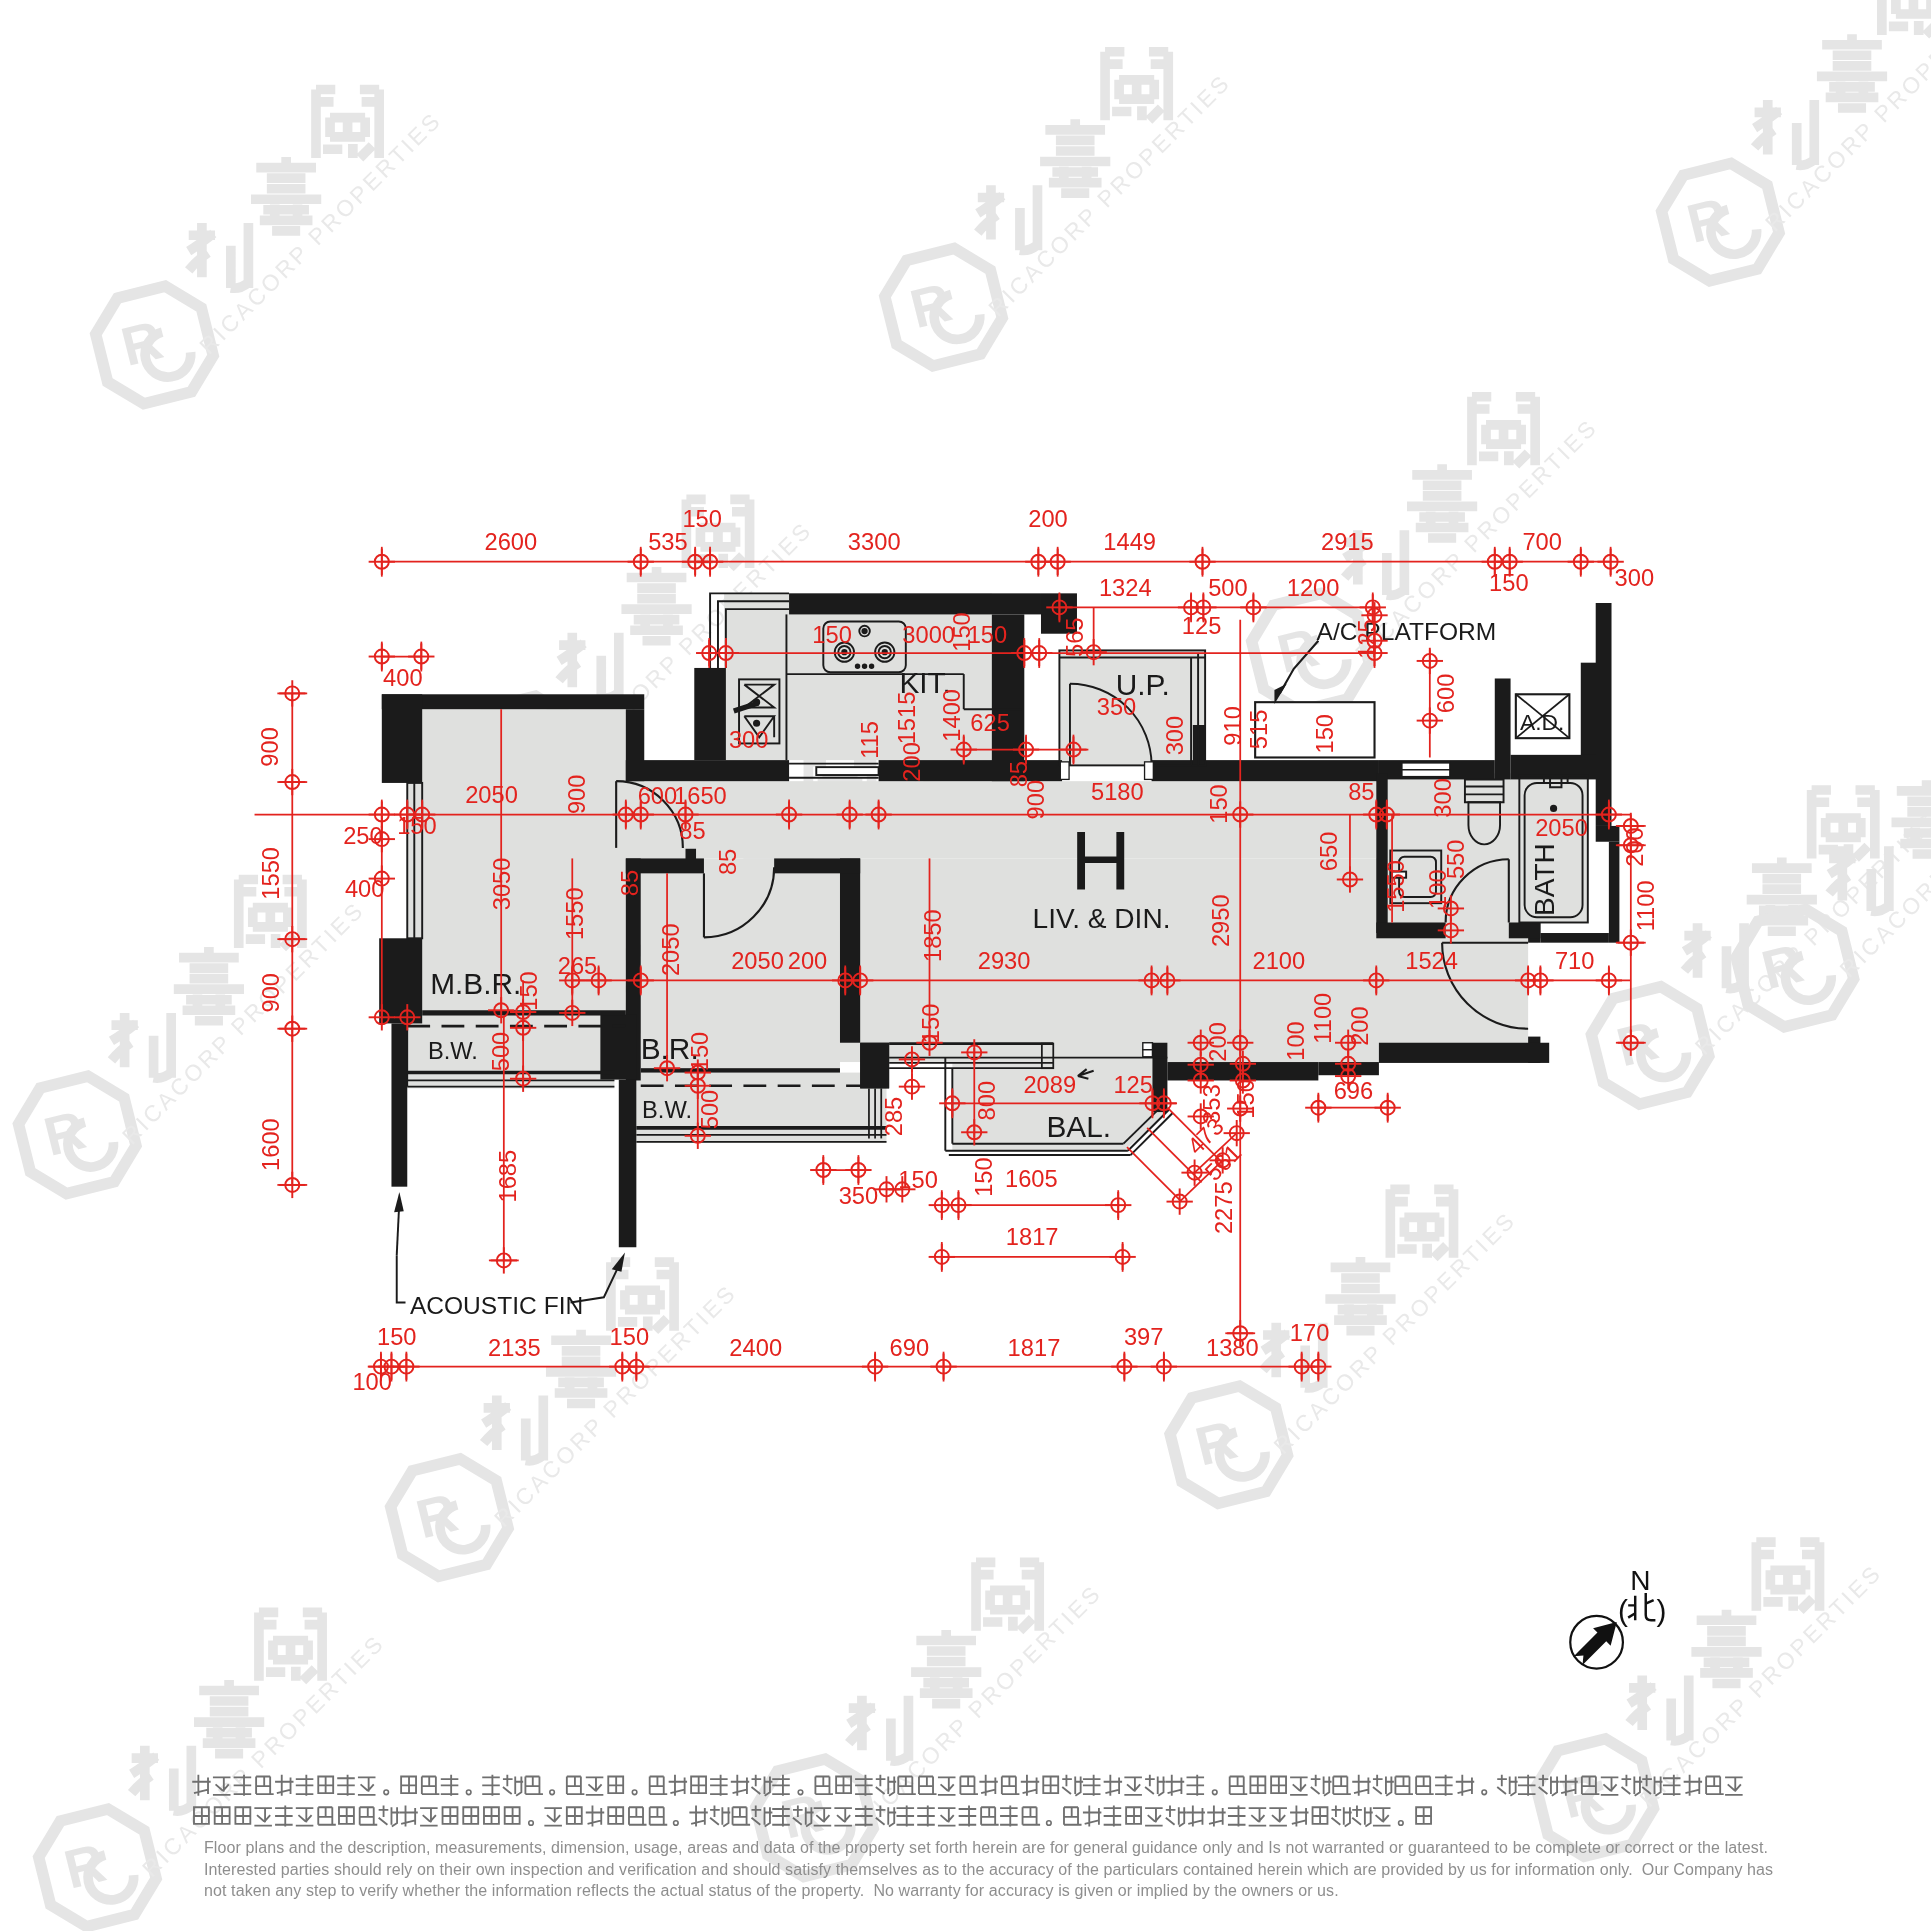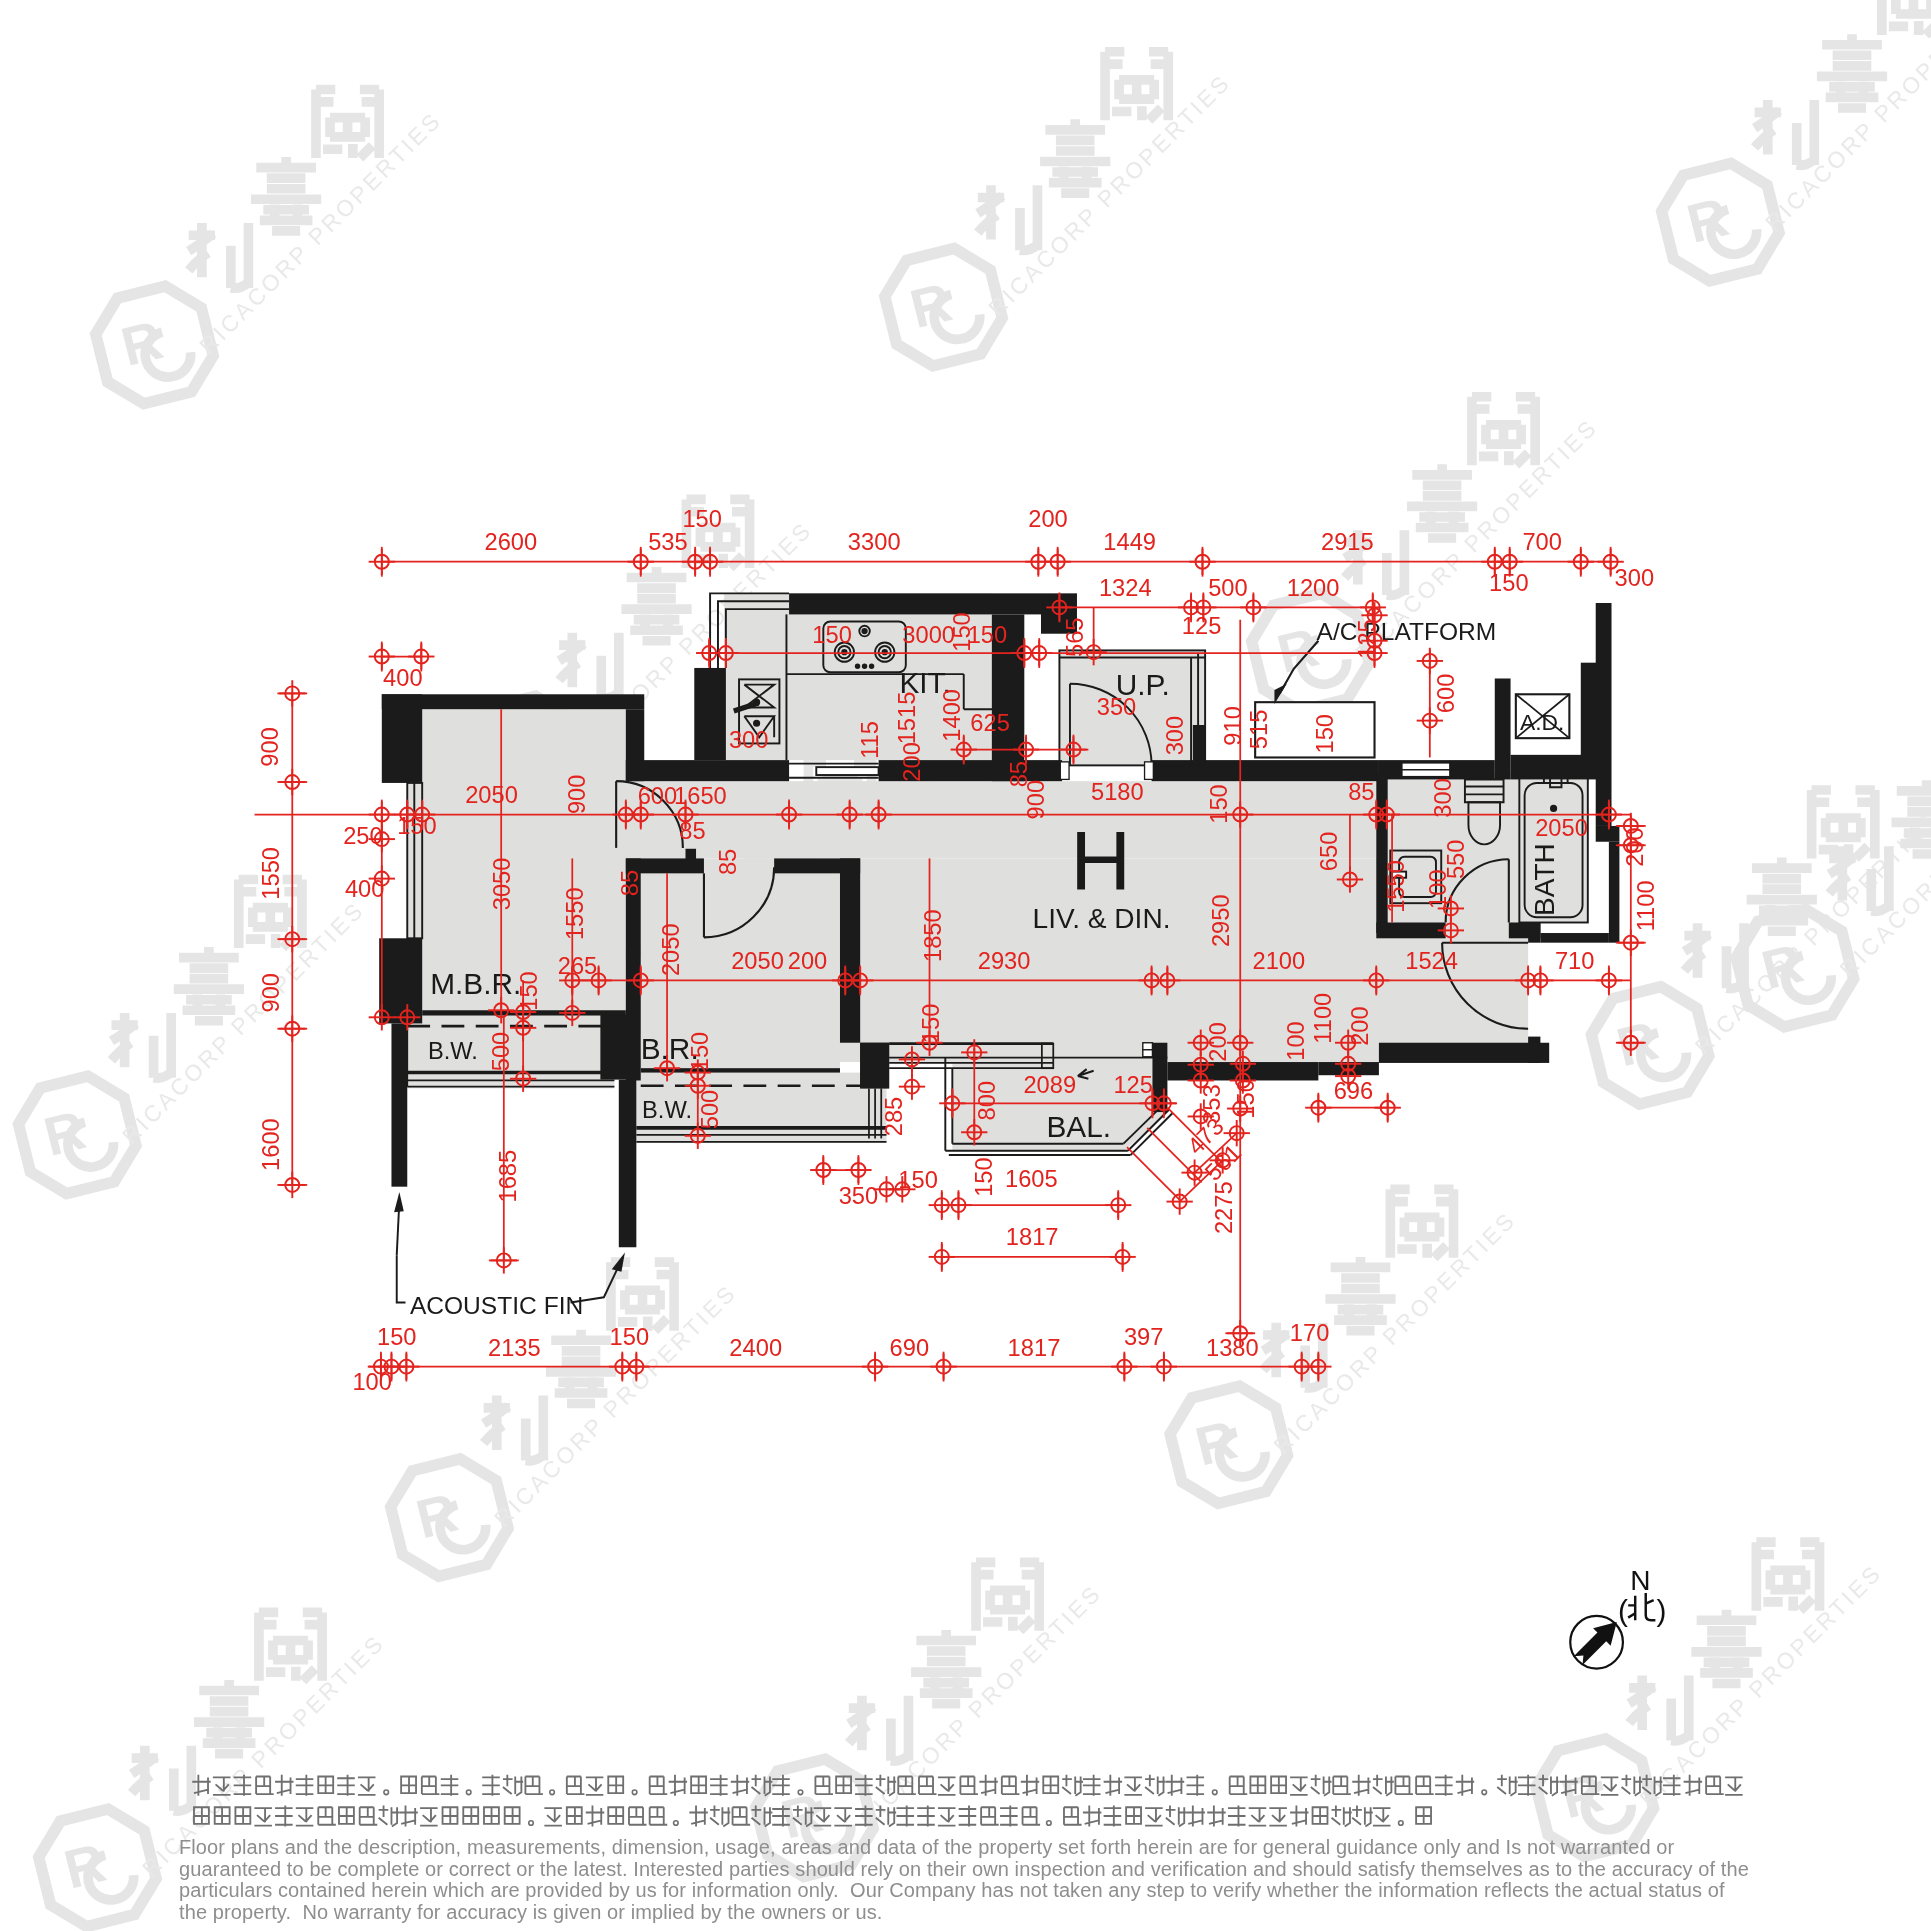--- a/index.html
+++ b/index.html
@@ -1,16 +1,16 @@
 <!DOCTYPE html>
 <html style="font-size:14px"><head><meta charset="utf-8">
 <style>
 html,body{margin:0;padding:0;background:#fff}
 #page{position:relative;width:1931px;height:1931px;background:#fff;overflow:hidden;font-family:"Liberation Sans",sans-serif}
-#eng{position:absolute;left:179px;top:1837px;width:1571px;font-size:20px;line-height:21.6px;color:#8e8e8e;letter-spacing:0.1px}
+#eng{position:absolute;left:204px;top:1837px;width:1571px;font-size:16px;line-height:21.6px;color:#8e8e8e;letter-spacing:0.1px}
 </style></head>
 <body>
 <div id="page">
 <svg width="1931" height="1931" viewBox="0 0 2200 2200" font-family="Liberation Sans, sans-serif">
 <rect width="2200" height="2200" fill="#ffffff"></rect>
 <defs>
 <g id="tk">
           <circle r="8" fill="none" stroke="#e3231e" stroke-width="2.2"></circle>
           <line x1="-15" y1="0" x2="15" y2="0" stroke="#e3231e" stroke-width="2.2"></line>
           <line x1="0" y1="-15" x2="0" y2="15" stroke="#e3231e" stroke-width="2.2"></line>

